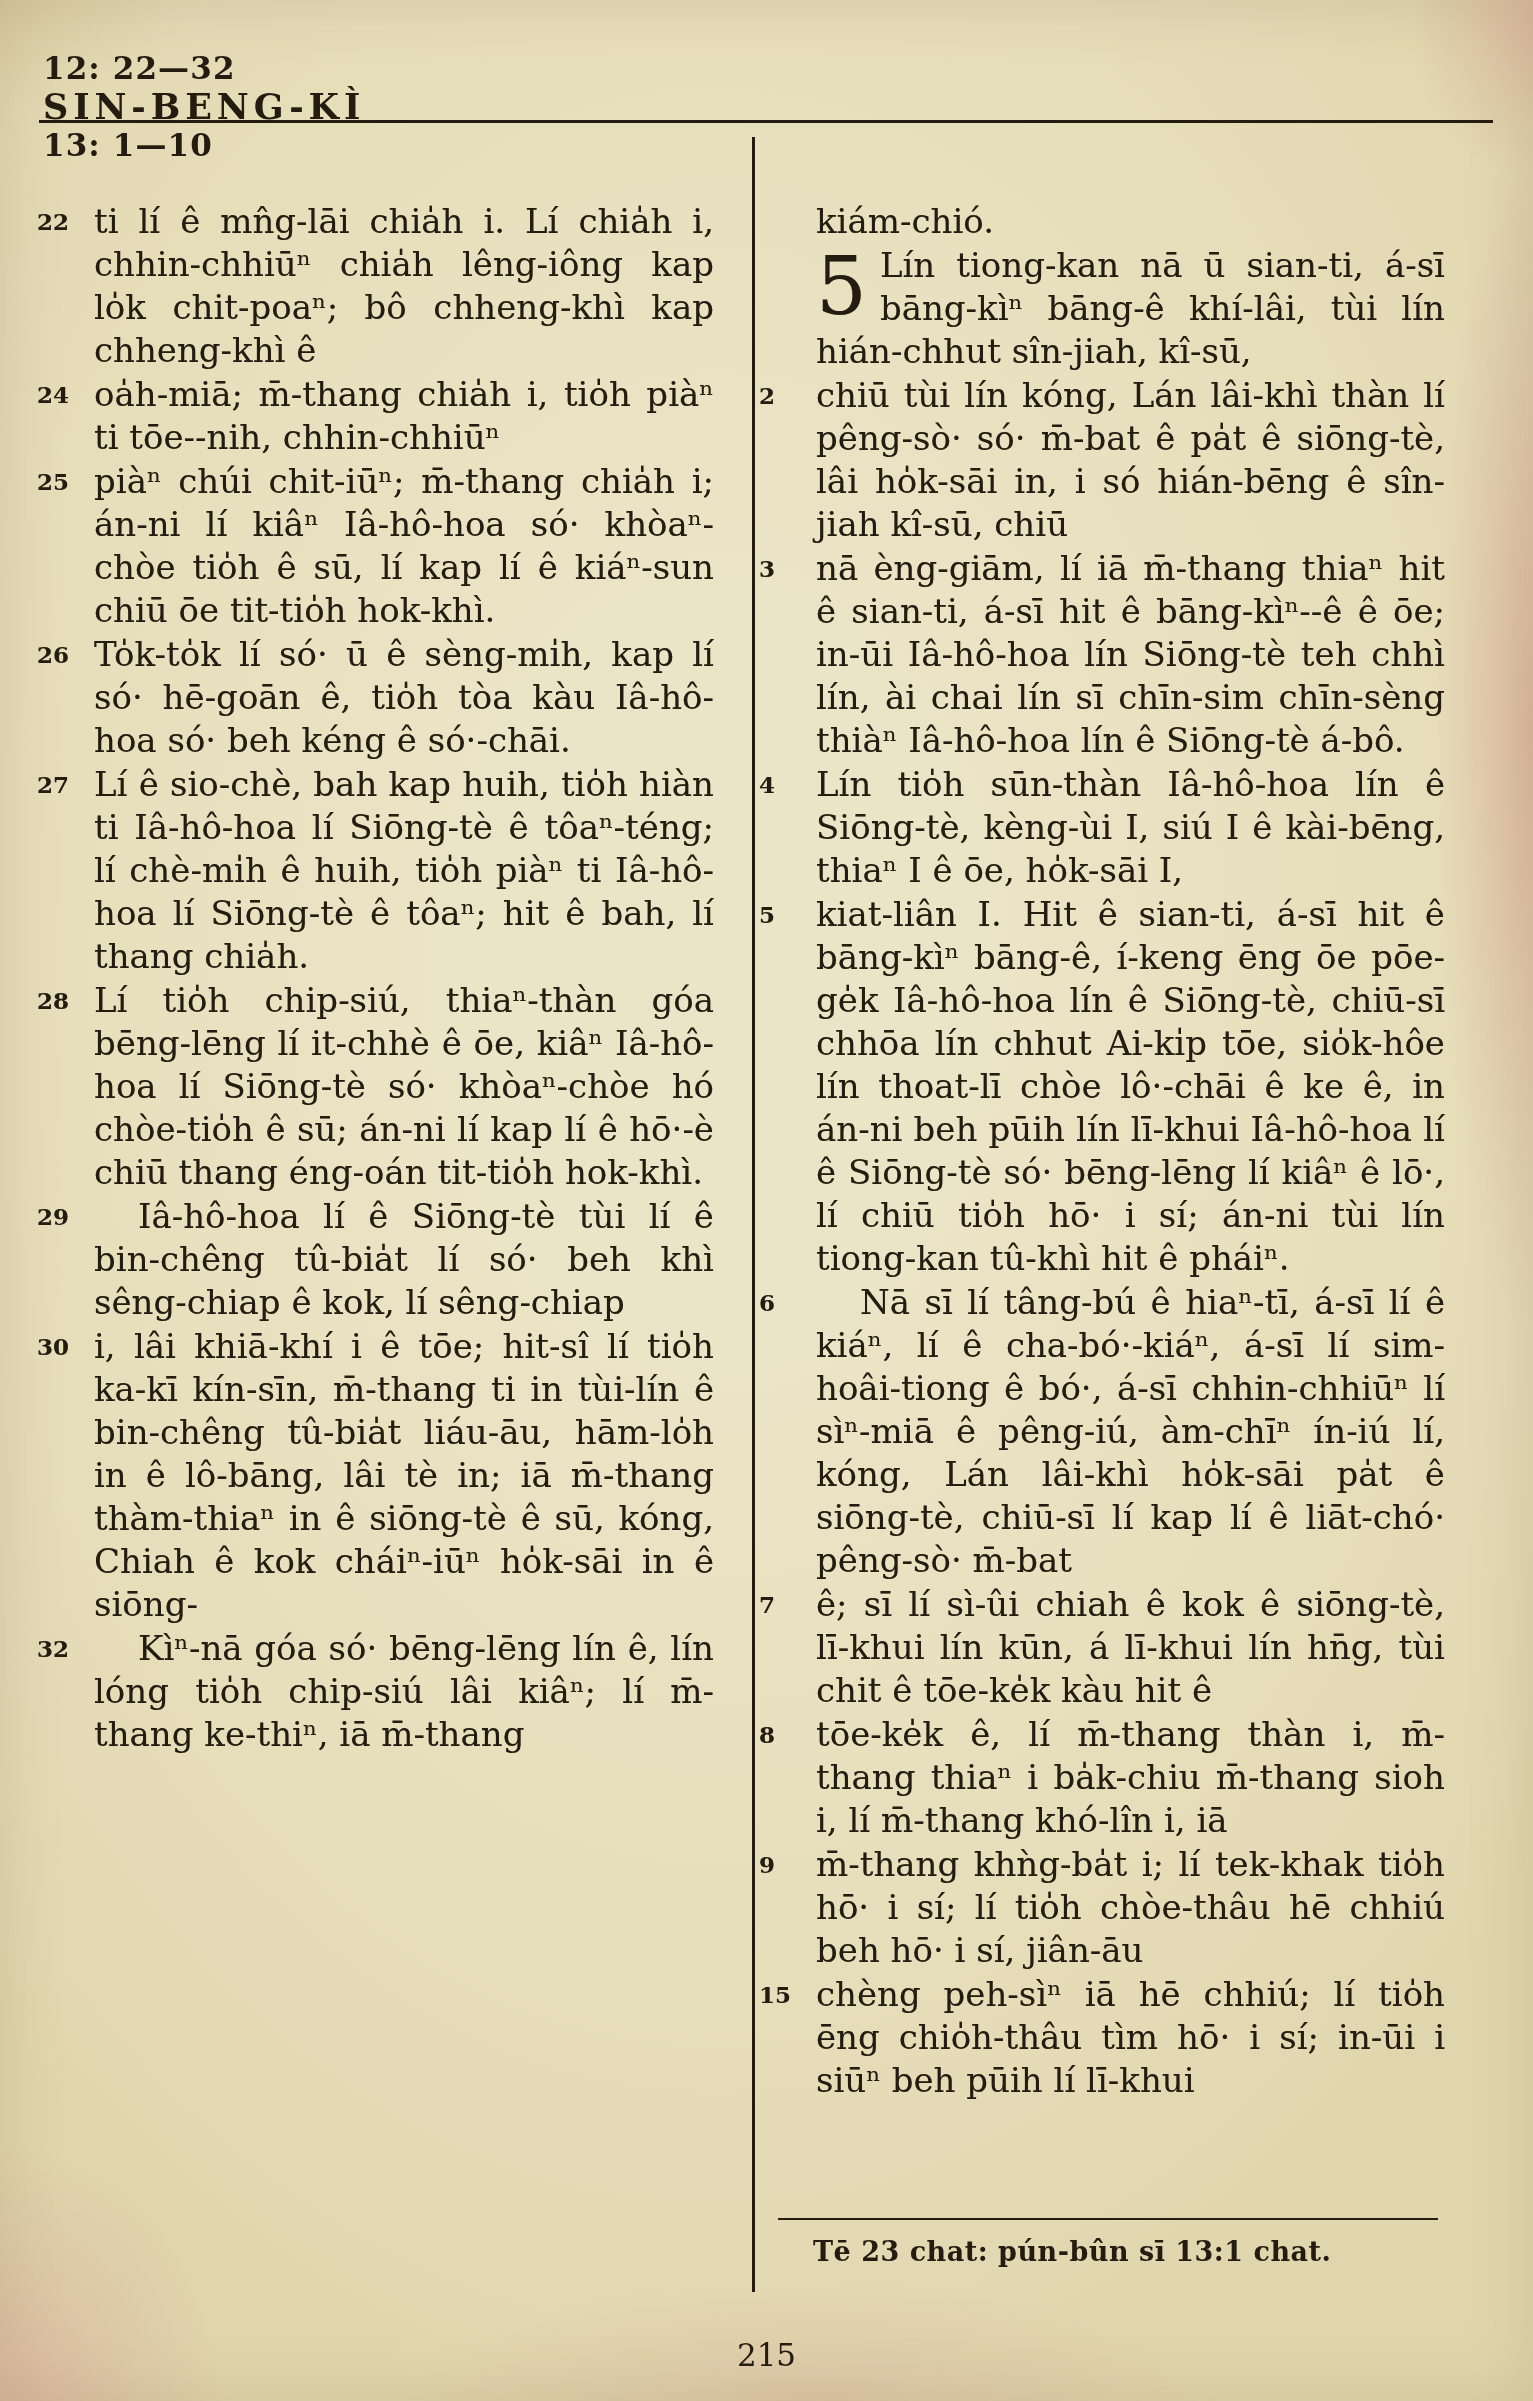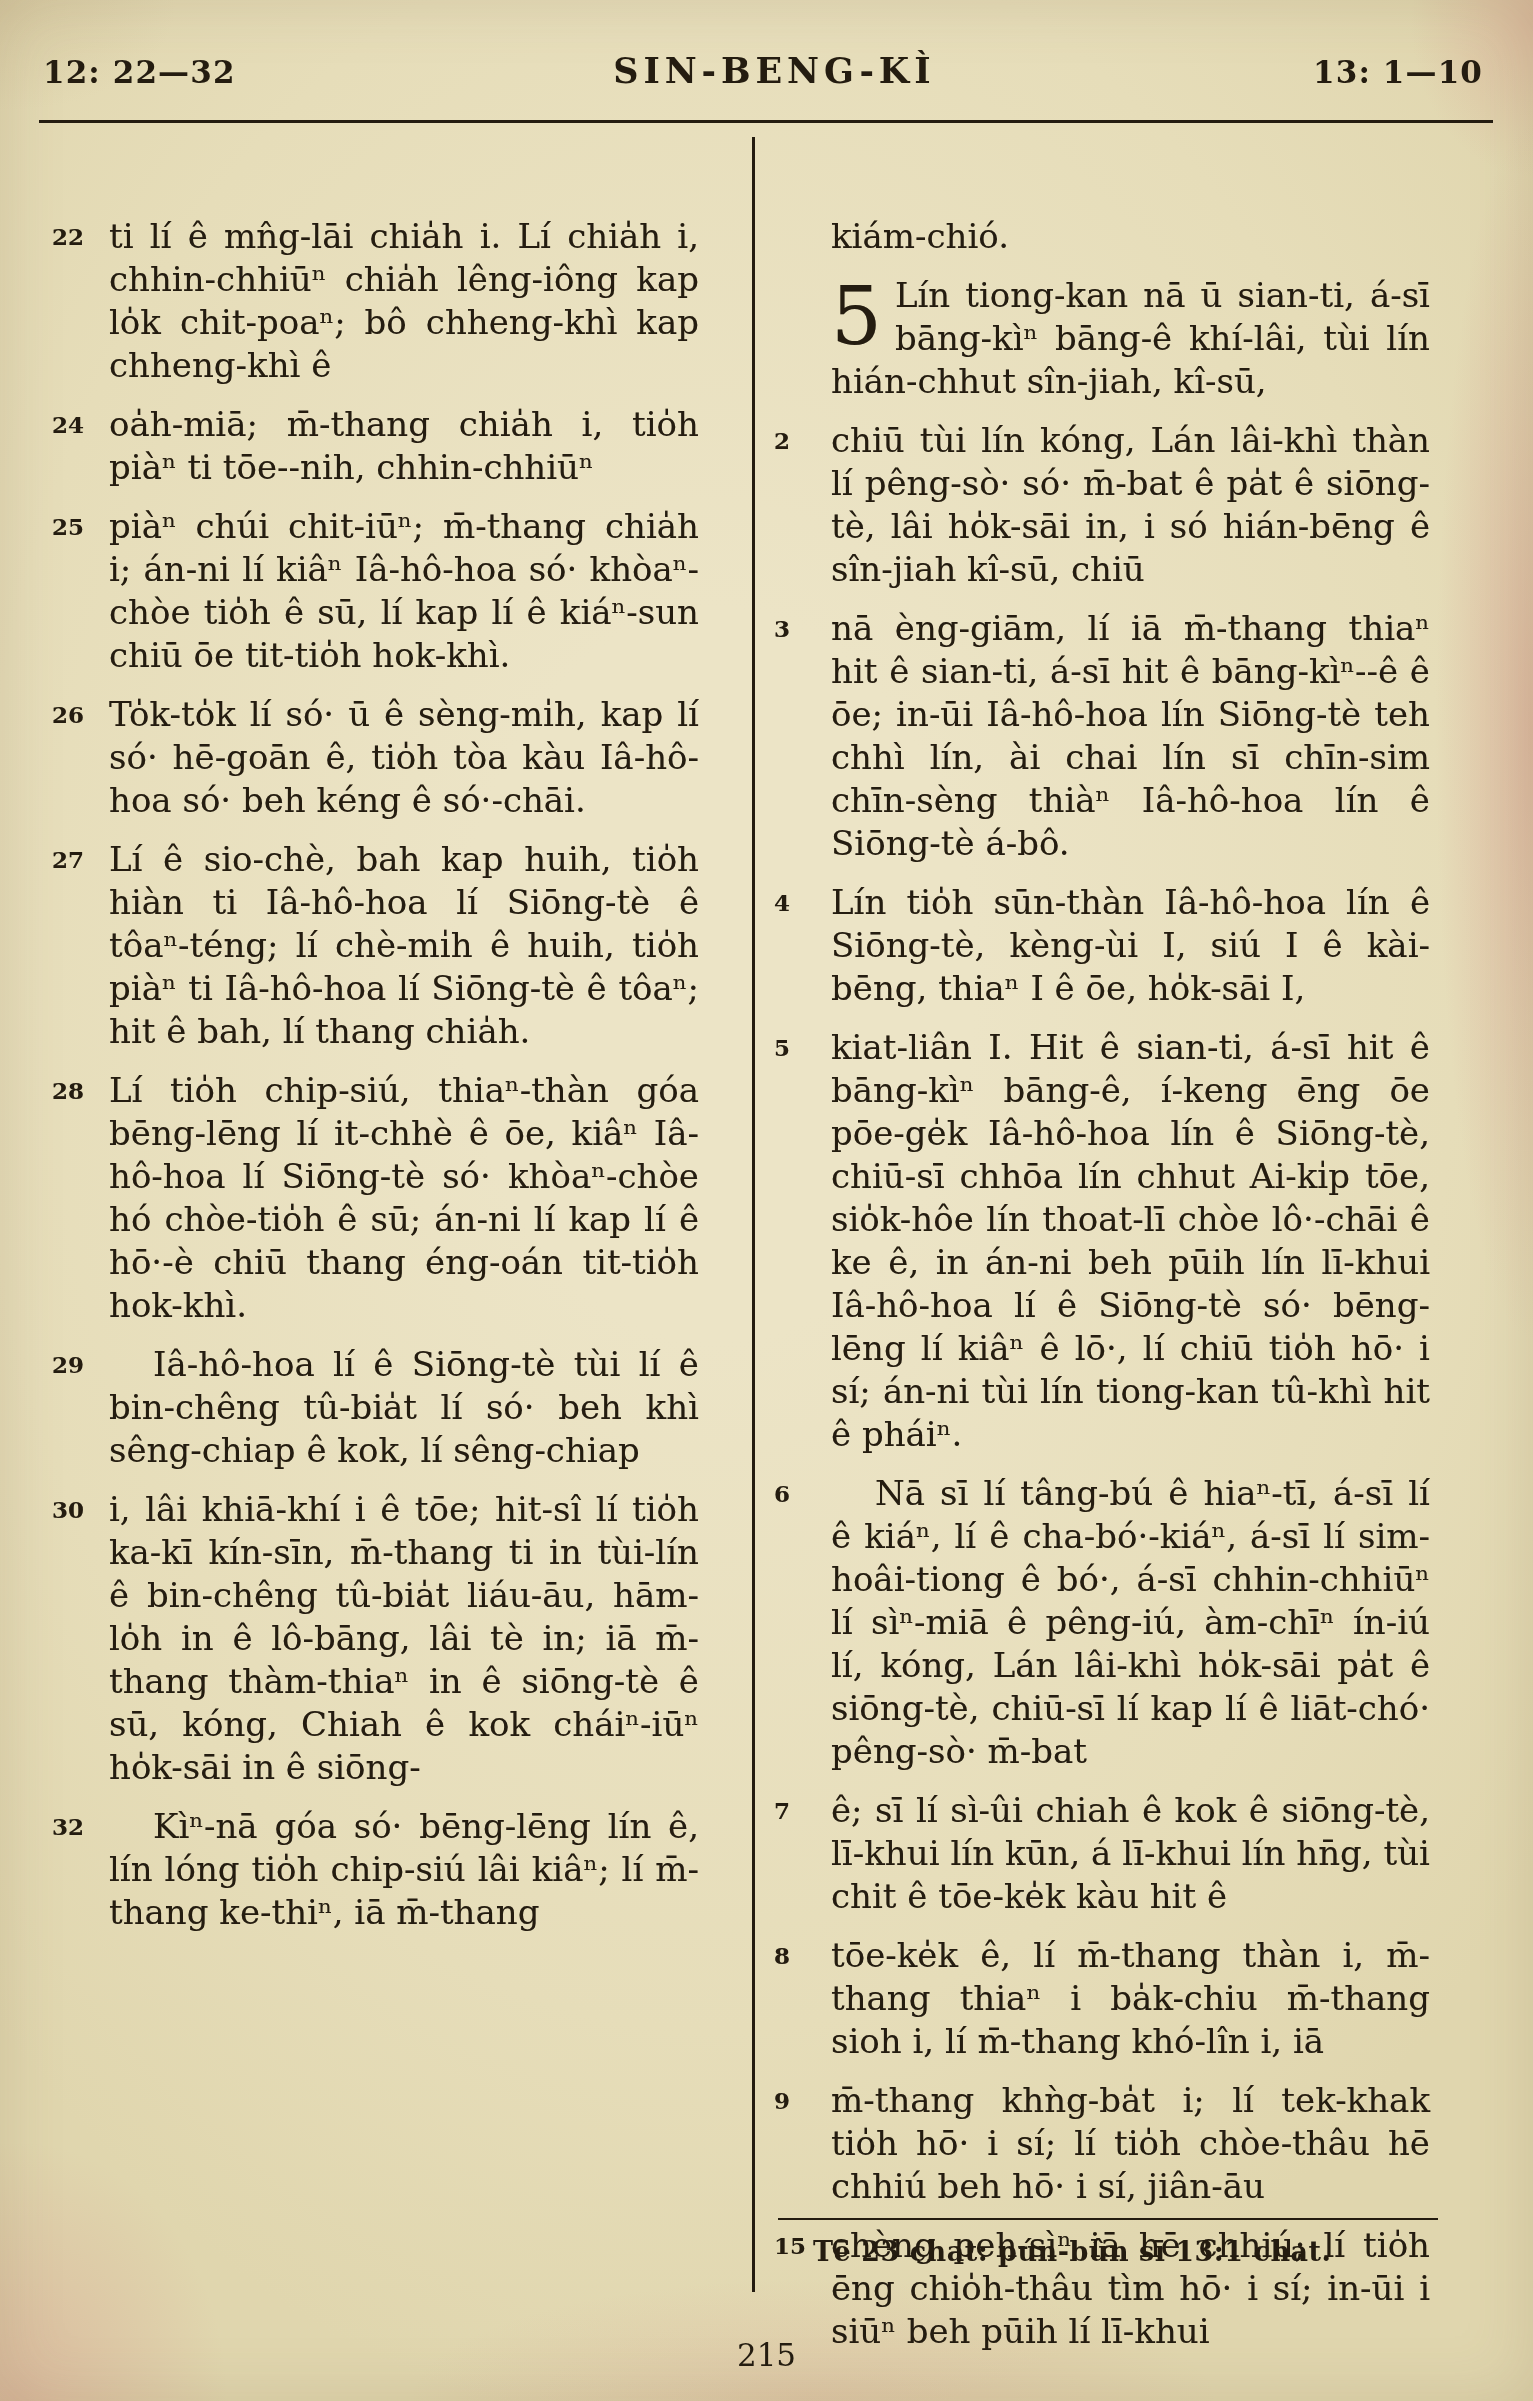--- a/index.html
+++ b/index.html
@@ -16,38 +16,38 @@
       radial-gradient(ellipse 163px 206px at 1533px 22px,   rgba(205,128,122,0.30), transparent 75%),
       radial-gradient(ellipse 282px 347px at 16.3px 2401px,   rgba(205,128,122,0.32), transparent 75%),
       radial-gradient(ellipse 542px 163px at 813px 2401px, rgba(205,128,122,0.18), transparent 75%),
       radial-gradient(ellipse 228px 141px at 5.4px 5.4px,      rgba(190,170,130,0.25), transparent 75%),
       radial-gradient(ellipse 1030px 1464px at 716px 976px, #ece4c6 25%, #e6ddb9 72%, #e0d6ae 100%);
     box-shadow: inset 0 0 65px rgba(120,95,60,0.18);
   }
   
   .header {
     position:absolute; top:50px; left:43px; right:50px;
-    display:flex; justify-content:space-between; align-items:baseline;
+    display:flex; justify-content:space-between; align-items:baseline;flex-direction:column;
   }
   .h-ref  { font-size:31px; font-weight:bold; letter-spacing:1.1px; }
   .h-title{ font-size:35px; font-weight:bold; letter-spacing:4.9px; }
   .rule {
     position:absolute; top:120px; left:39px; width:1454px; height:3.3px;
     background:var(--ink,#2e2718);
   }
   
   .column {
     position:absolute; top:199px;
     font-size:34px; line-height:43px;
     text-align:justify;
     text-shadow:0 0 0.5px rgba(36,28,16,0.35);
   }
   .col-left  { left:93px;  width:622px; }
   .col-right { left:815px; width:631px; }
-  .verse { position:relative; margin:16px; }
+  .verse { position:relative; margin:1px; }
   .verse.indent { text-indent:44px; }
   .vnum {
     position:absolute; left:-57px; top:0px;
     font-size:23px; font-weight:bold;
     width:52px; text-align:left;
     text-indent:0;
   }
   .chapnum {
     float:left;
     font-size:80px; line-height:77px;

